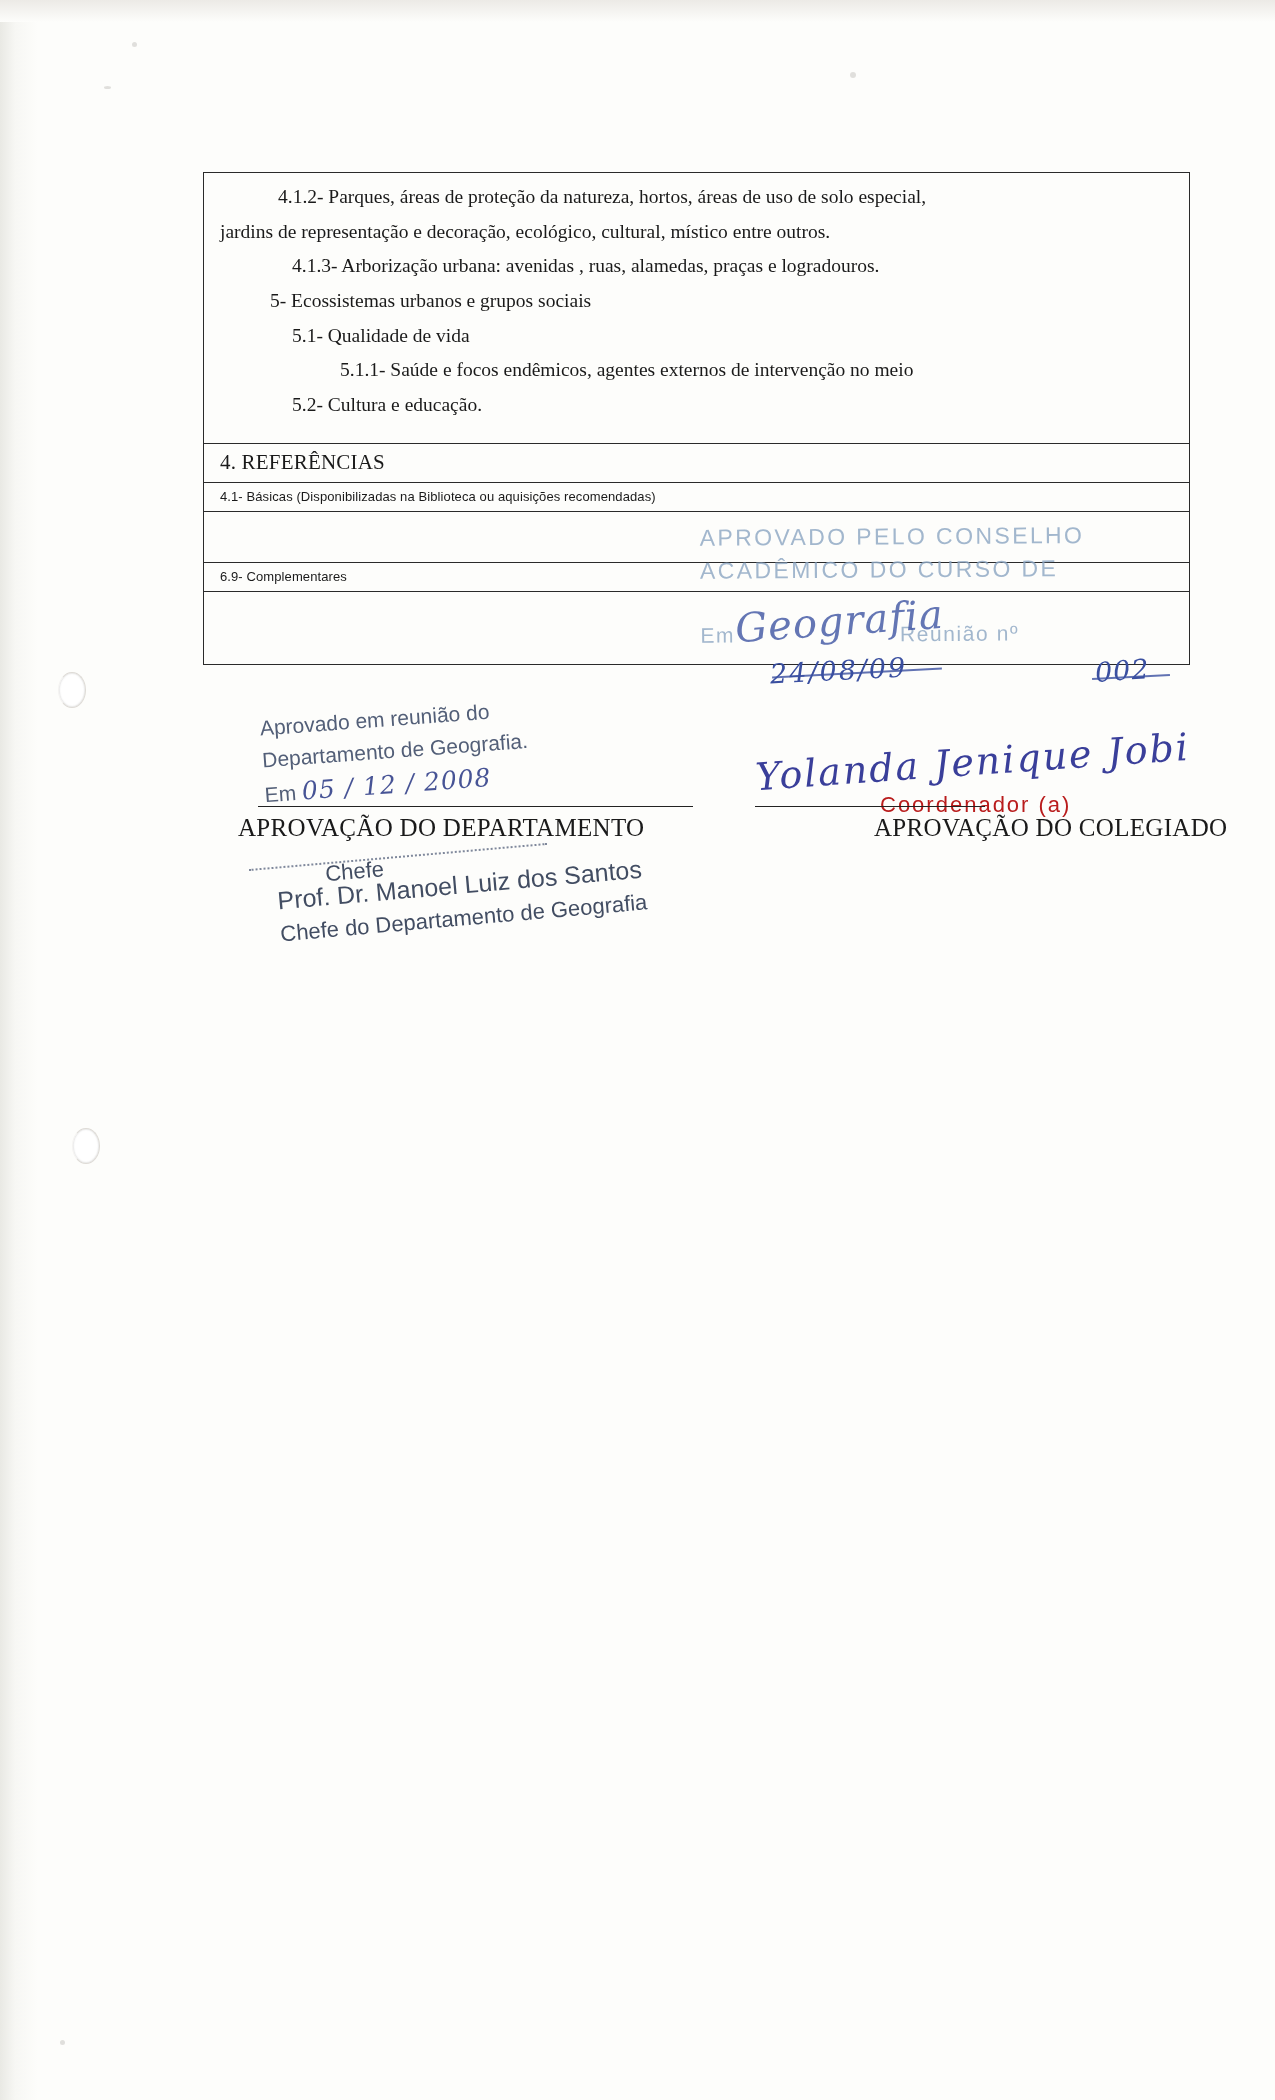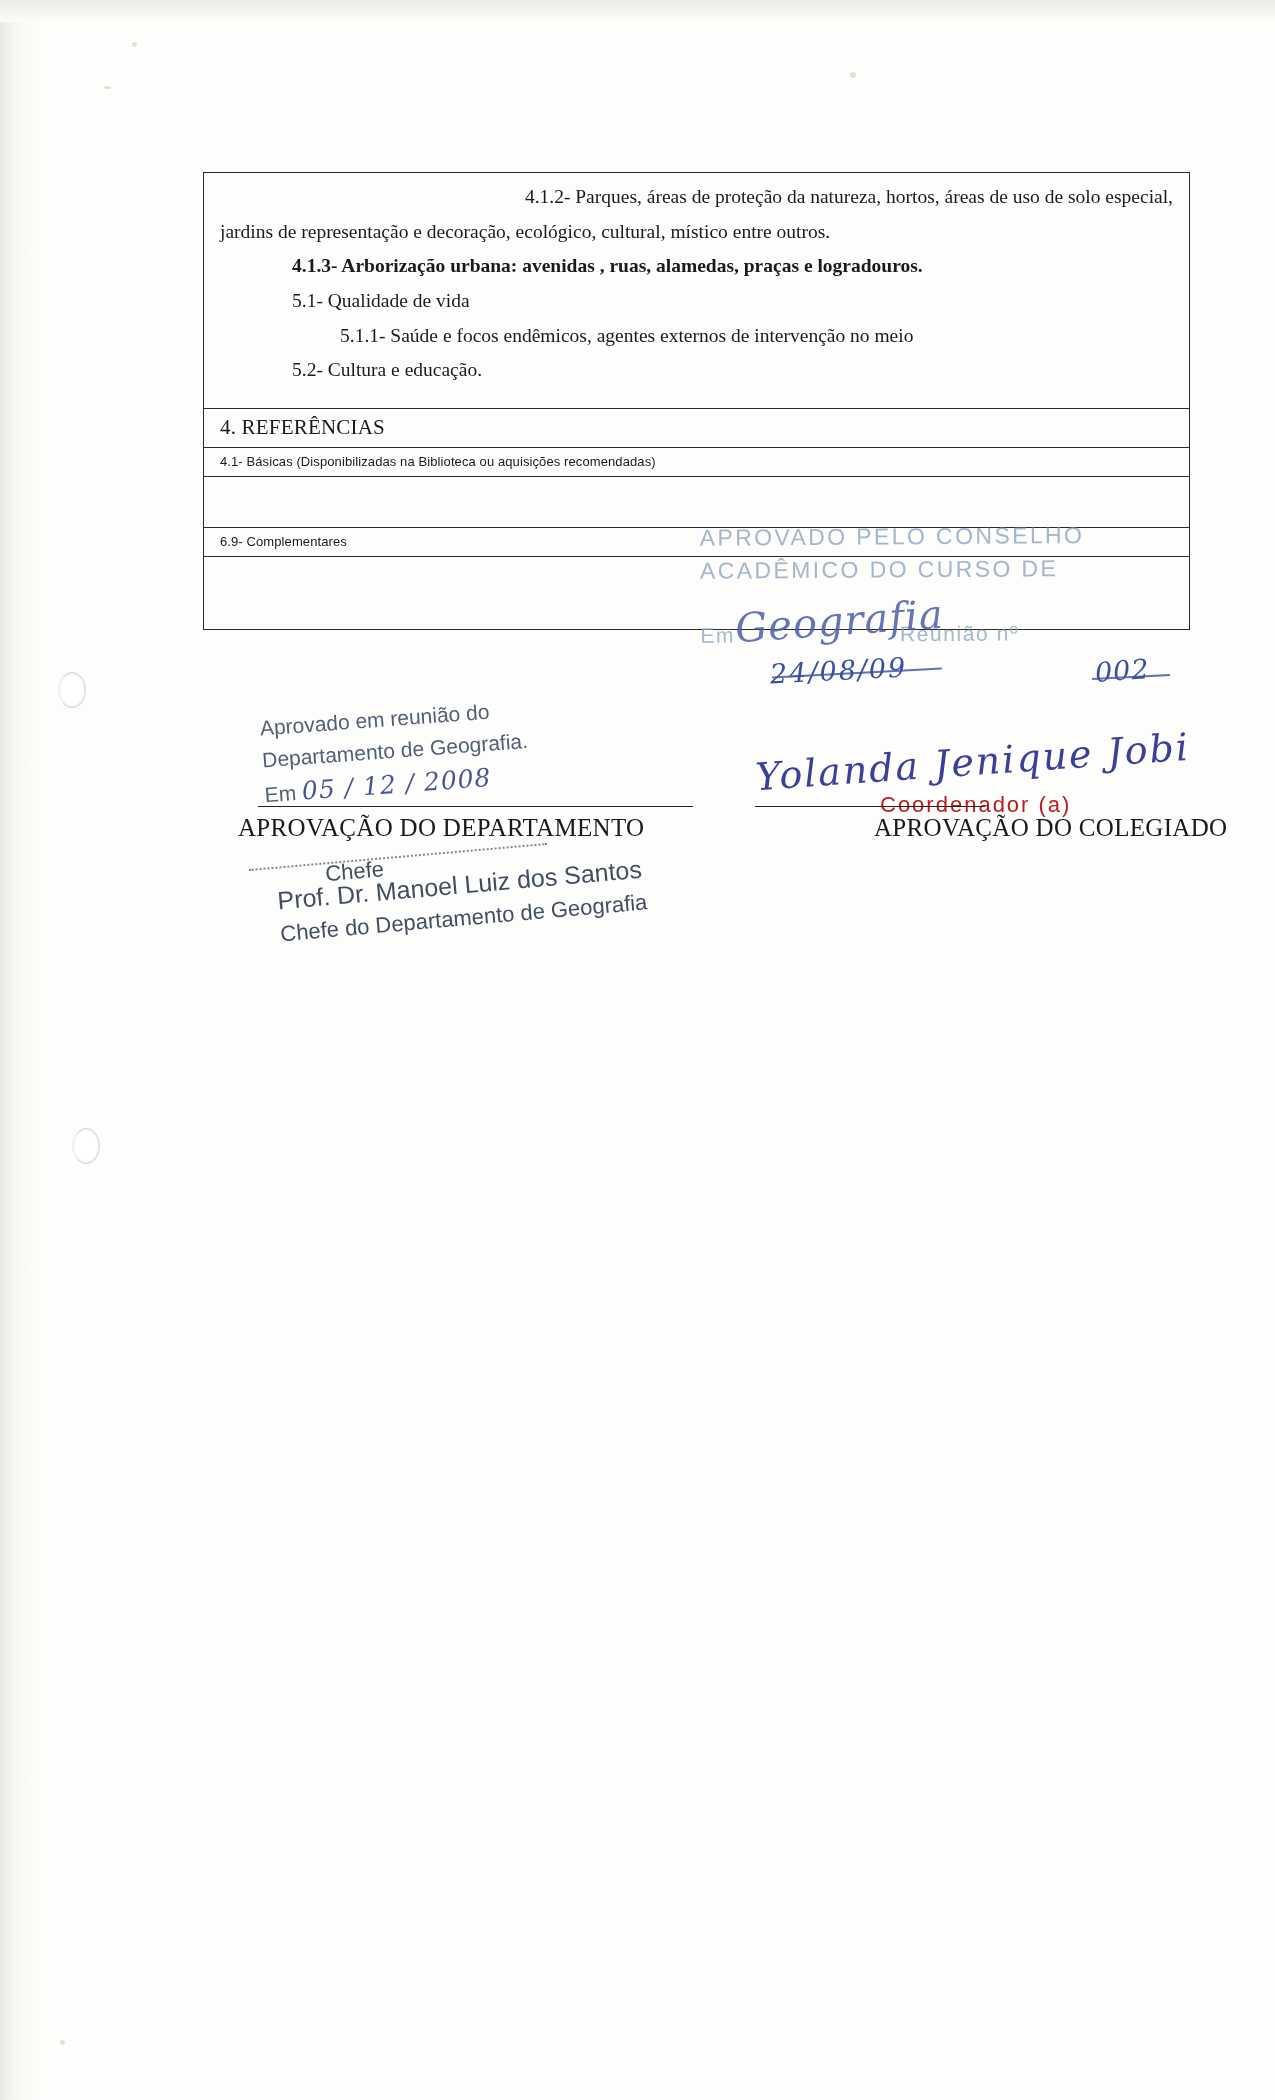--- a/index.html
+++ b/index.html
@@ -64,22 +64,22 @@
   .doc-table .row:last-child { border-bottom: none; }
 
   .topic-block {
     padding: 10px 16px 8px 16px;
     font-size: 19.5px;
     line-height: 1.42;
   }
   .topic-block p { margin: 0 0 7px 0; }
   .topic-block p:last-child { margin-bottom: 16px; }
   .ind-0 { text-indent: 0; }
-  .i1 { padding-left: 68px; text-indent: -10px; text-align: right; }
-  .i2 { padding-left: 72px; font-weight: bold; }
+  .i1 { padding-left: 68px; text-indent: -10px; }
+  .i2 { padding-left: 72px; }
   .i3 { padding-left: 50px; }
   .i4 { padding-left: 72px; }
   .i5 { padding-left: 120px; }
   .i6 { padding-left: 72px; }
 
   .sec-row {
     padding: 6px 16px 7px 16px;
     font-size: 21px;
     letter-spacing: .2px;
   }
@@ -258,20 +258,21 @@
   <div class="speck" style="left:850px; top:72px; width:6px; height:6px;"></div>
   <div class="speck" style="left:60px; top:2040px; width:5px; height:5px;"></div>
 
   <div class="doc-table">
 
     <div class="row">
       <div class="topic-block">
         <p class="i1">4.1.2-  Parques, áreas de proteção da natureza, hortos, áreas de uso de solo especial,</p>
         <p class="ind-0">jardins de representação e decoração, ecológico, cultural, místico entre outros.</p>
         <p class="i2">4.1.3- Arborização urbana: avenidas , ruas, alamedas, praças e logradouros.</p>
+        <p class="i3">5- Ecossistemas urbanos e grupos sociais</p>
         <p class="i4">5.1- Qualidade de vida</p>
         <p class="i5">5.1.1- Saúde e focos endêmicos, agentes externos de intervenção no meio</p>
         <p class="i6">5.2- Cultura e educação.</p>
       </div>
     </div>
 
     <div class="row">
       <div class="sec-row">4. REFERÊNCIAS</div>
     </div>
 

